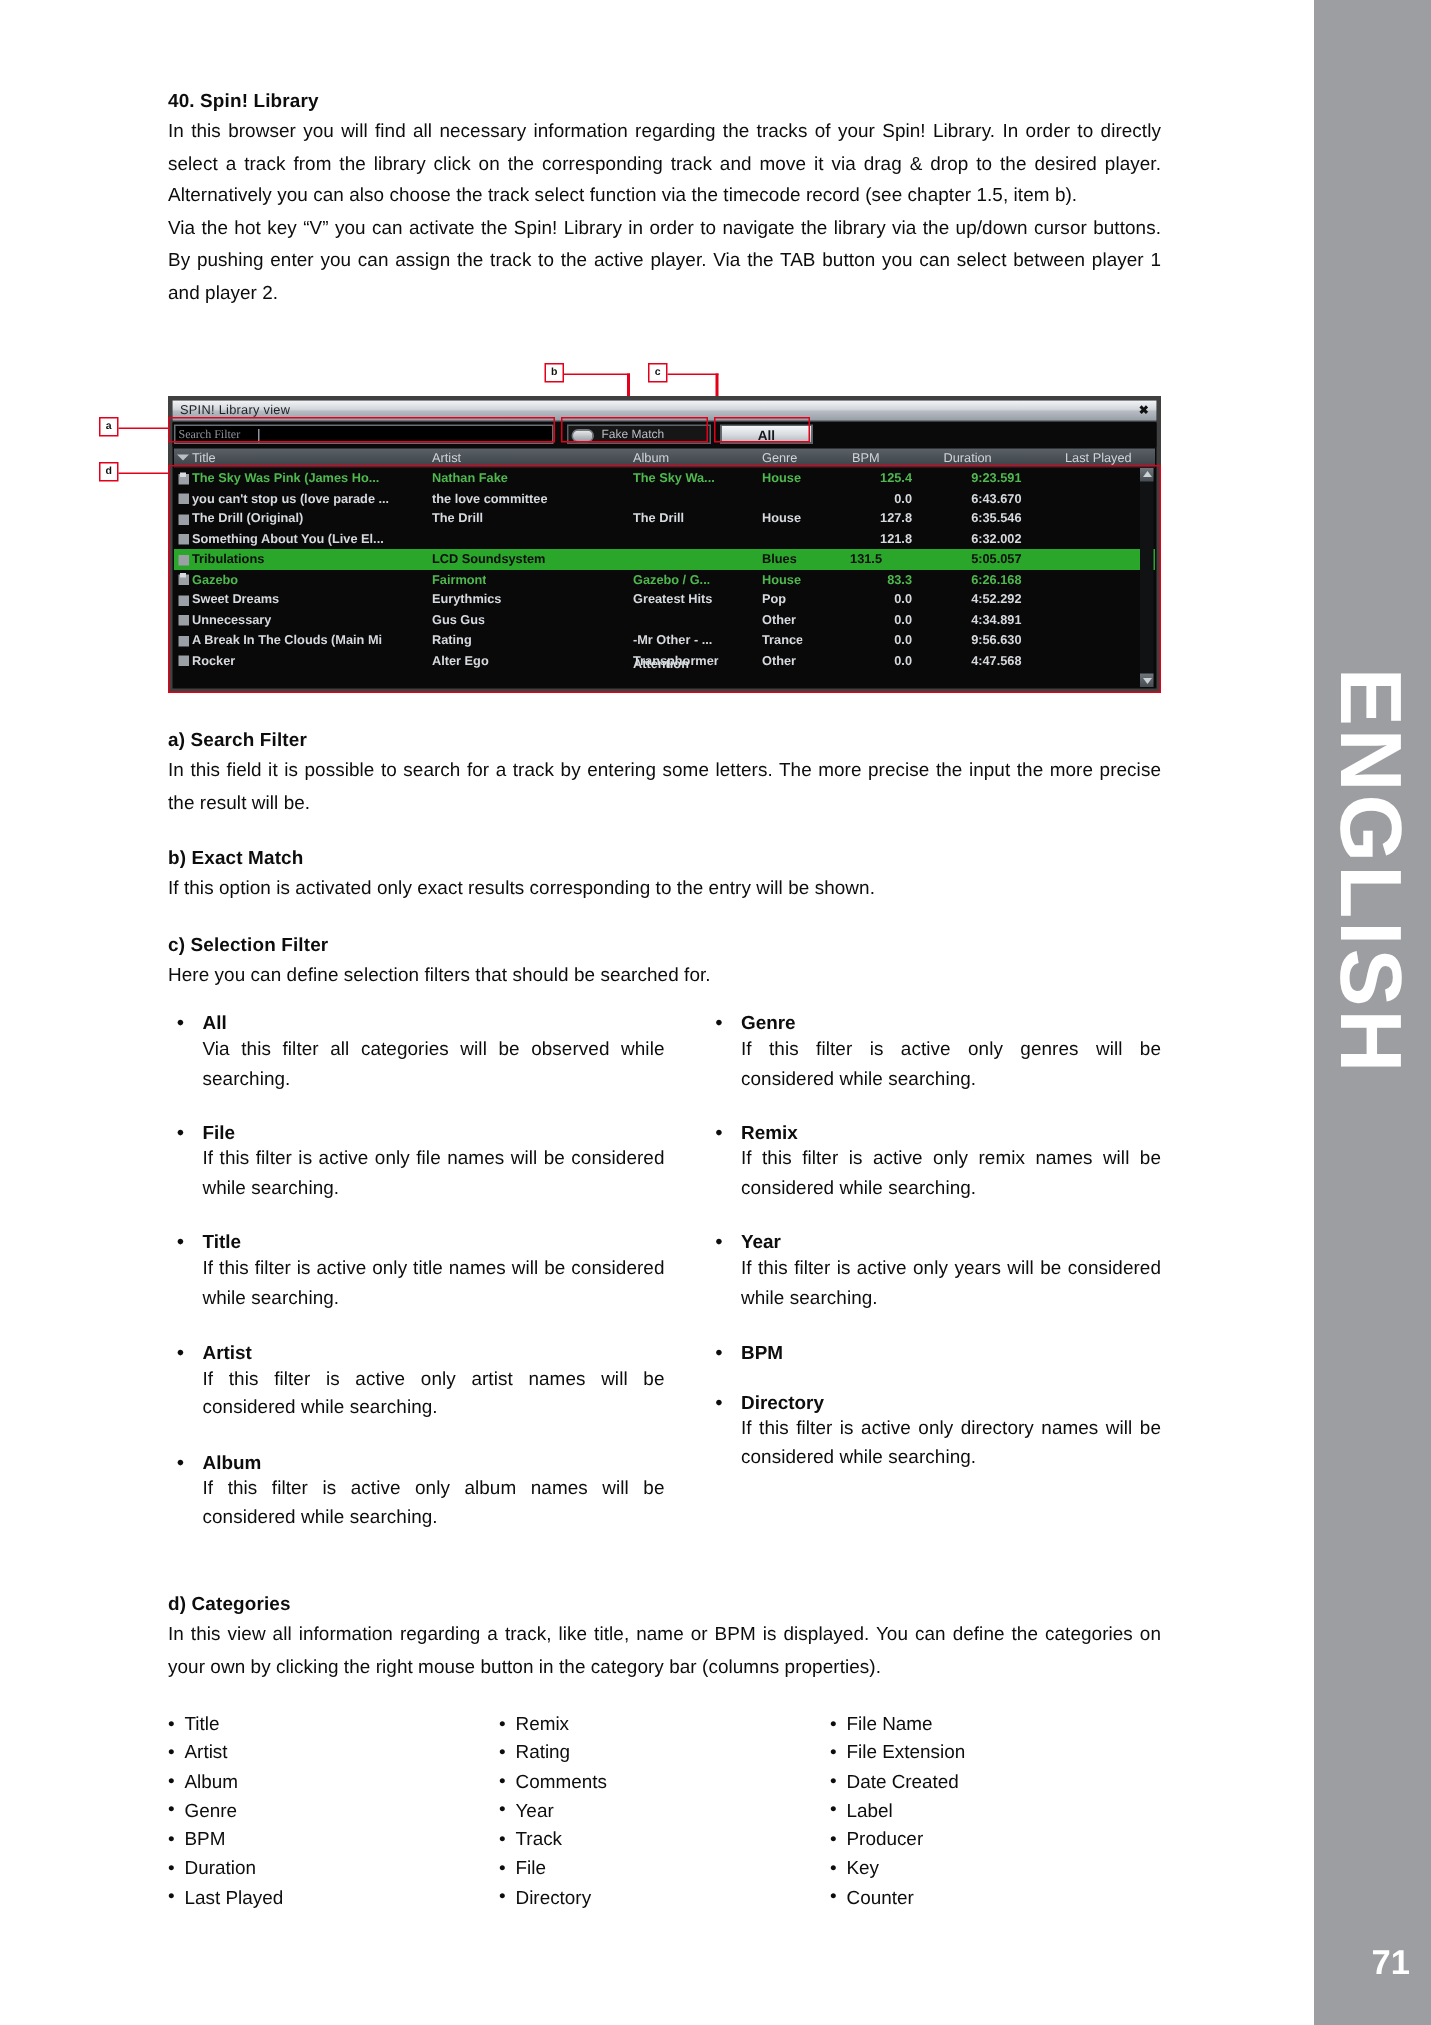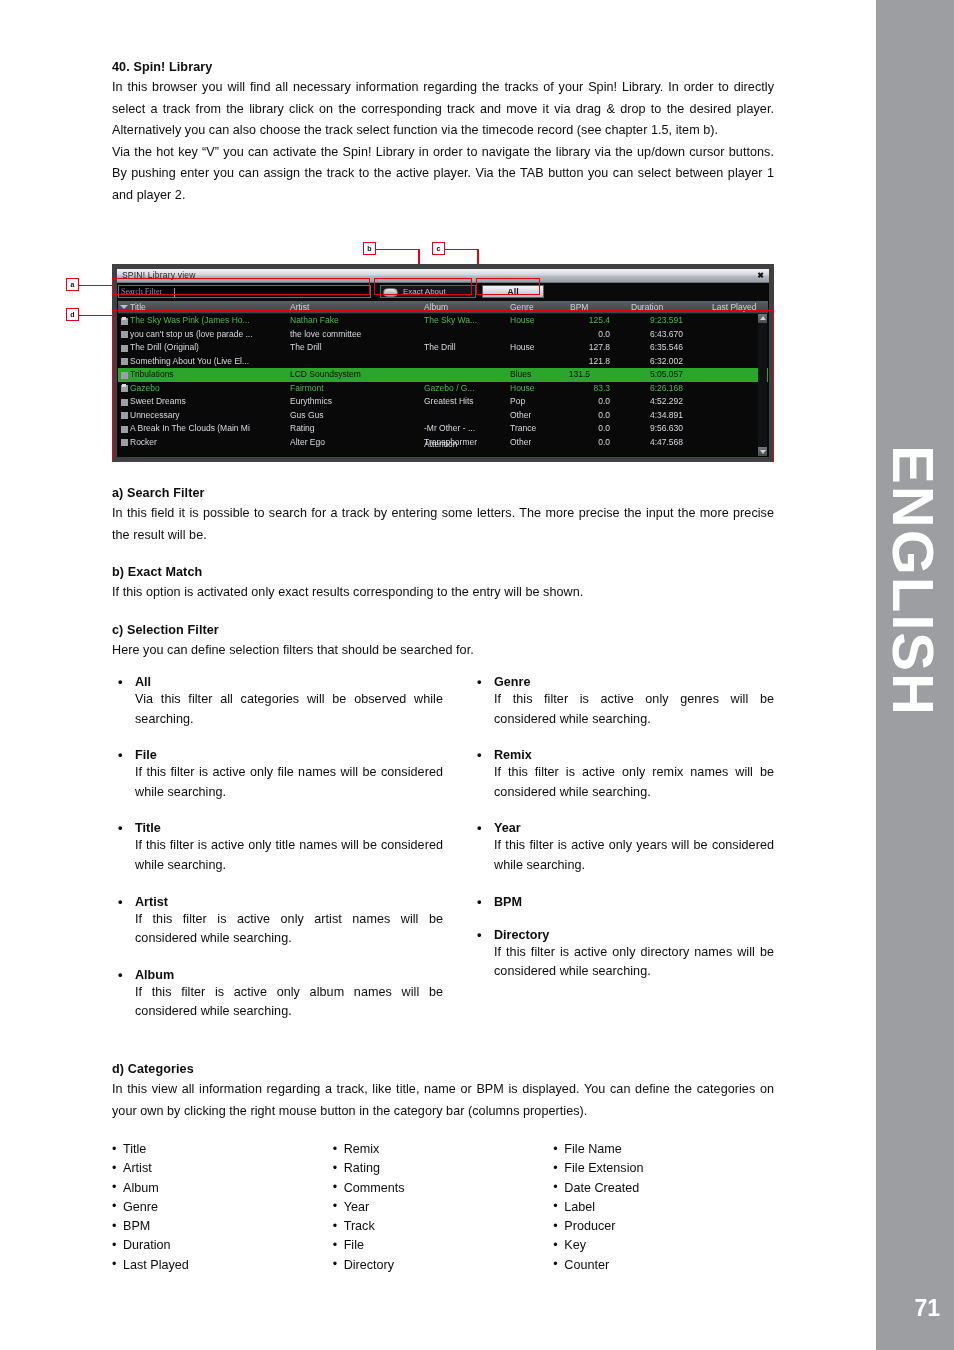--- a/index.html
+++ b/index.html
@@ -38,21 +38,21 @@
   .callout{
     position:absolute;width:13px;height:13px;border:1.6px solid #e2001a;
     background:#ffffff;font-size:7px;font-weight:bold;line-height:12px;
     text-align:center;color:#111;font-family:"Liberation Sans", sans-serif;
     box-sizing:border-box;
   }
   .cline{position:absolute;background:#e2001a;}
   
   .win{
     position:absolute;left:2px;top:24px;width:662px;height:198px;
-    background:#0a0a0a;border:5px solid #404040;box-sizing:border-box;
+    background:#0a0a0a;border:3px solid #404040;box-sizing:border-box;
   }
   .titlebar{
     height:14px;width:100%;
     background:linear-gradient(to bottom,#f2f4f6 0%,#d3d7dc 45%,#b7bcc3 55%,#9aa0a8 100%);
     position:relative;border-bottom:1px solid #6e747c;box-sizing:border-box;
   }
   .titlebar .tt{
     position:absolute;left:5px;top:1px;font-size:8.5px;color:#1d1f22;
     font-family:"Liberation Sans", sans-serif;letter-spacing:.2px;
   }
@@ -107,21 +107,21 @@
   .thead .th{
     position:absolute;top:0;font-size:8.5px;color:#cfd4d8;line-height:13px;
     font-family:"Liberation Sans", sans-serif;white-space:nowrap;
   }
   .thead .sortarrow{
     position:absolute;left:2px;top:4px;width:0;height:0;
     border-left:4px solid transparent;border-right:4px solid transparent;
     border-top:4px solid #b9bfc4;
   }
   .rows{position:absolute;left:0;top:13px;right:0;bottom:0;}
-  .trow{position:relative;height:13.5px;width:100%;}
+  .trow{position:relative;height:13.5px;width:100%;font-weight:bold;}
   .trow.sel{background:#2aa62a;}
   .cell{
     position:absolute;top:0;font-size:8.5px;line-height:13.5px;color:#d6dade;
     font-family:"Liberation Sans", sans-serif;white-space:nowrap;overflow:hidden;
   }
   .trow.green .cell{color:#4fb84f;}
   .trow.sel .cell{color:#0d0d0d;}
   .ricon{
     position:absolute;left:3px;top:3.5px;width:7px;height:7px;background:#9aa0a6;
   }
@@ -220,21 +220,21 @@
         <div class="xbtn">✖</div>
       </div>
 
       <div class="filterbar">
         <div class="searchfield">
           <span class="ph">Search Filter</span>
           <span class="caret"></span>
         </div>
         <div class="exactbtn">
           <span class="knob"></span>
-          <span class="lbl">Exact About</span>
+          <span class="lbl">Fake Match</span>
         </div>
         <div class="allbtn">
           <span class="lbl">All</span>
         </div>
       </div>
 
       <div class="tbl">
         <div class="thead" id="thead">
           <span class="sortarrow"></span>
         <span class="th" style="left: 12px;">Title</span>

